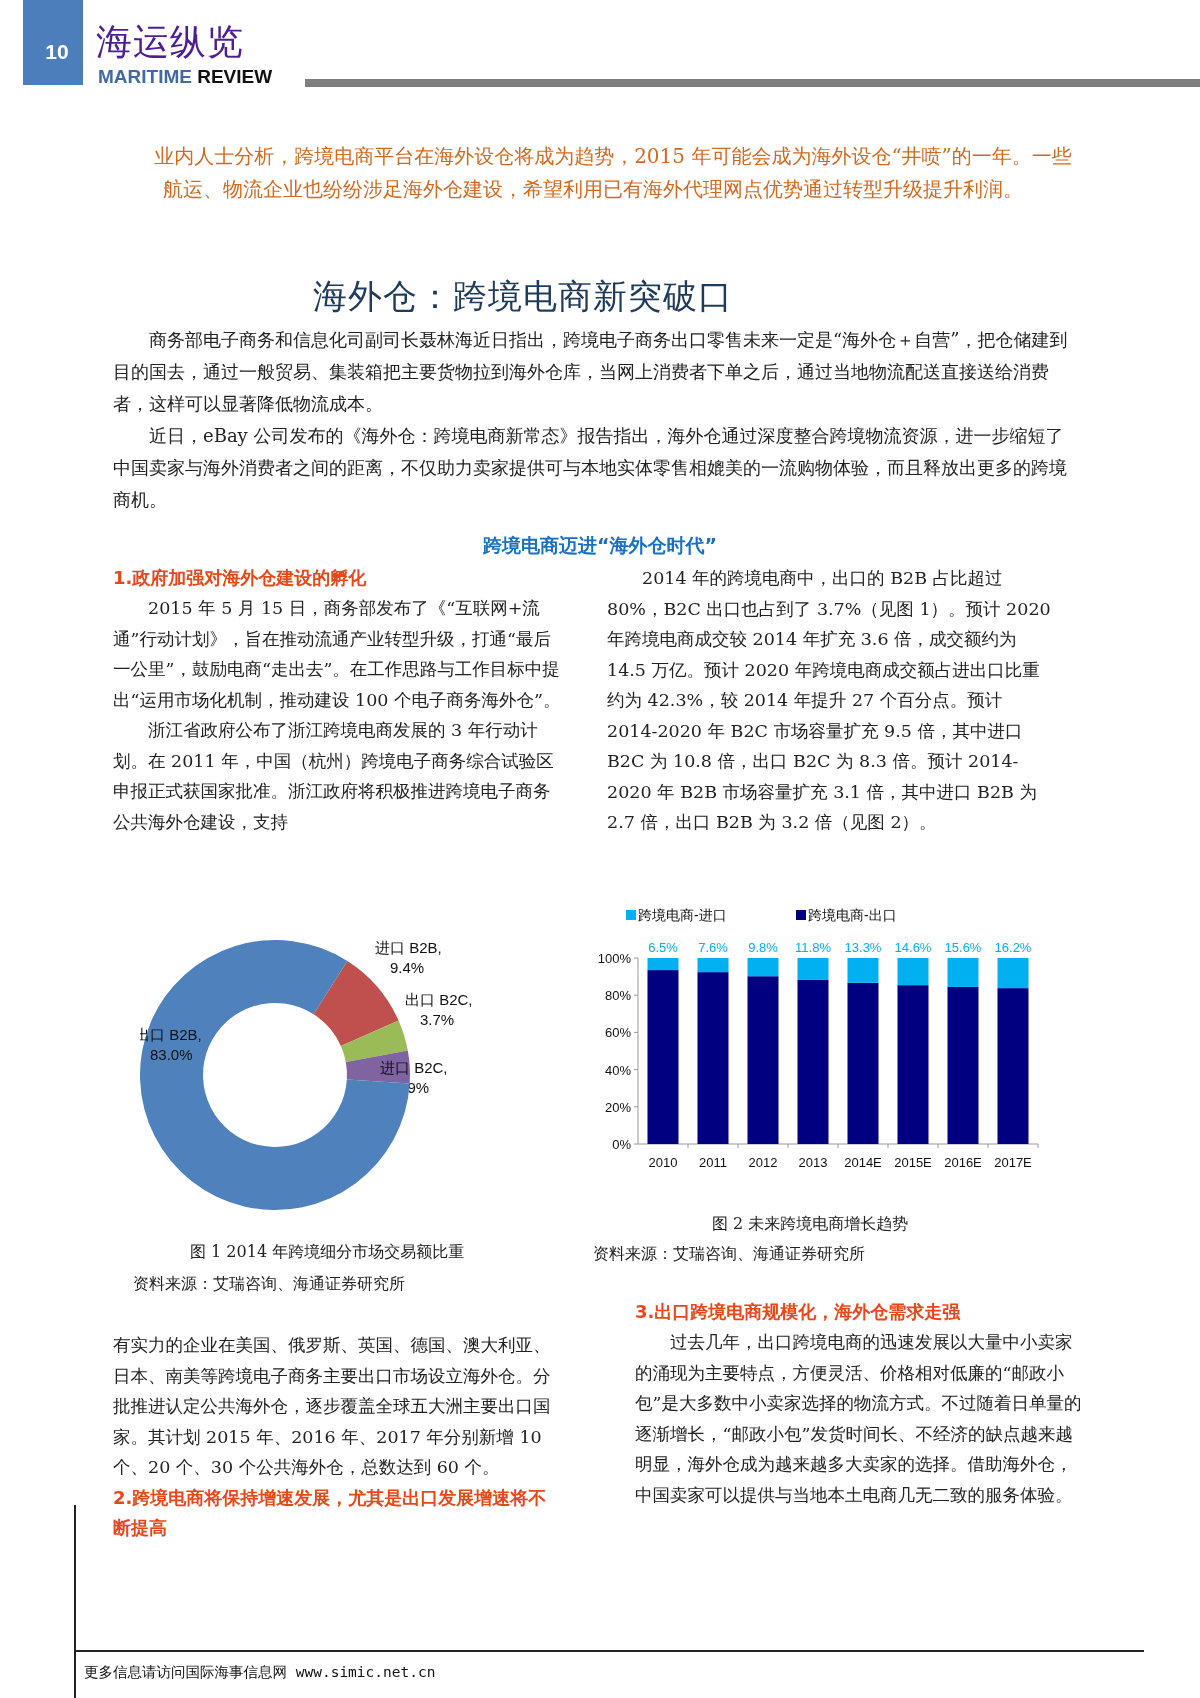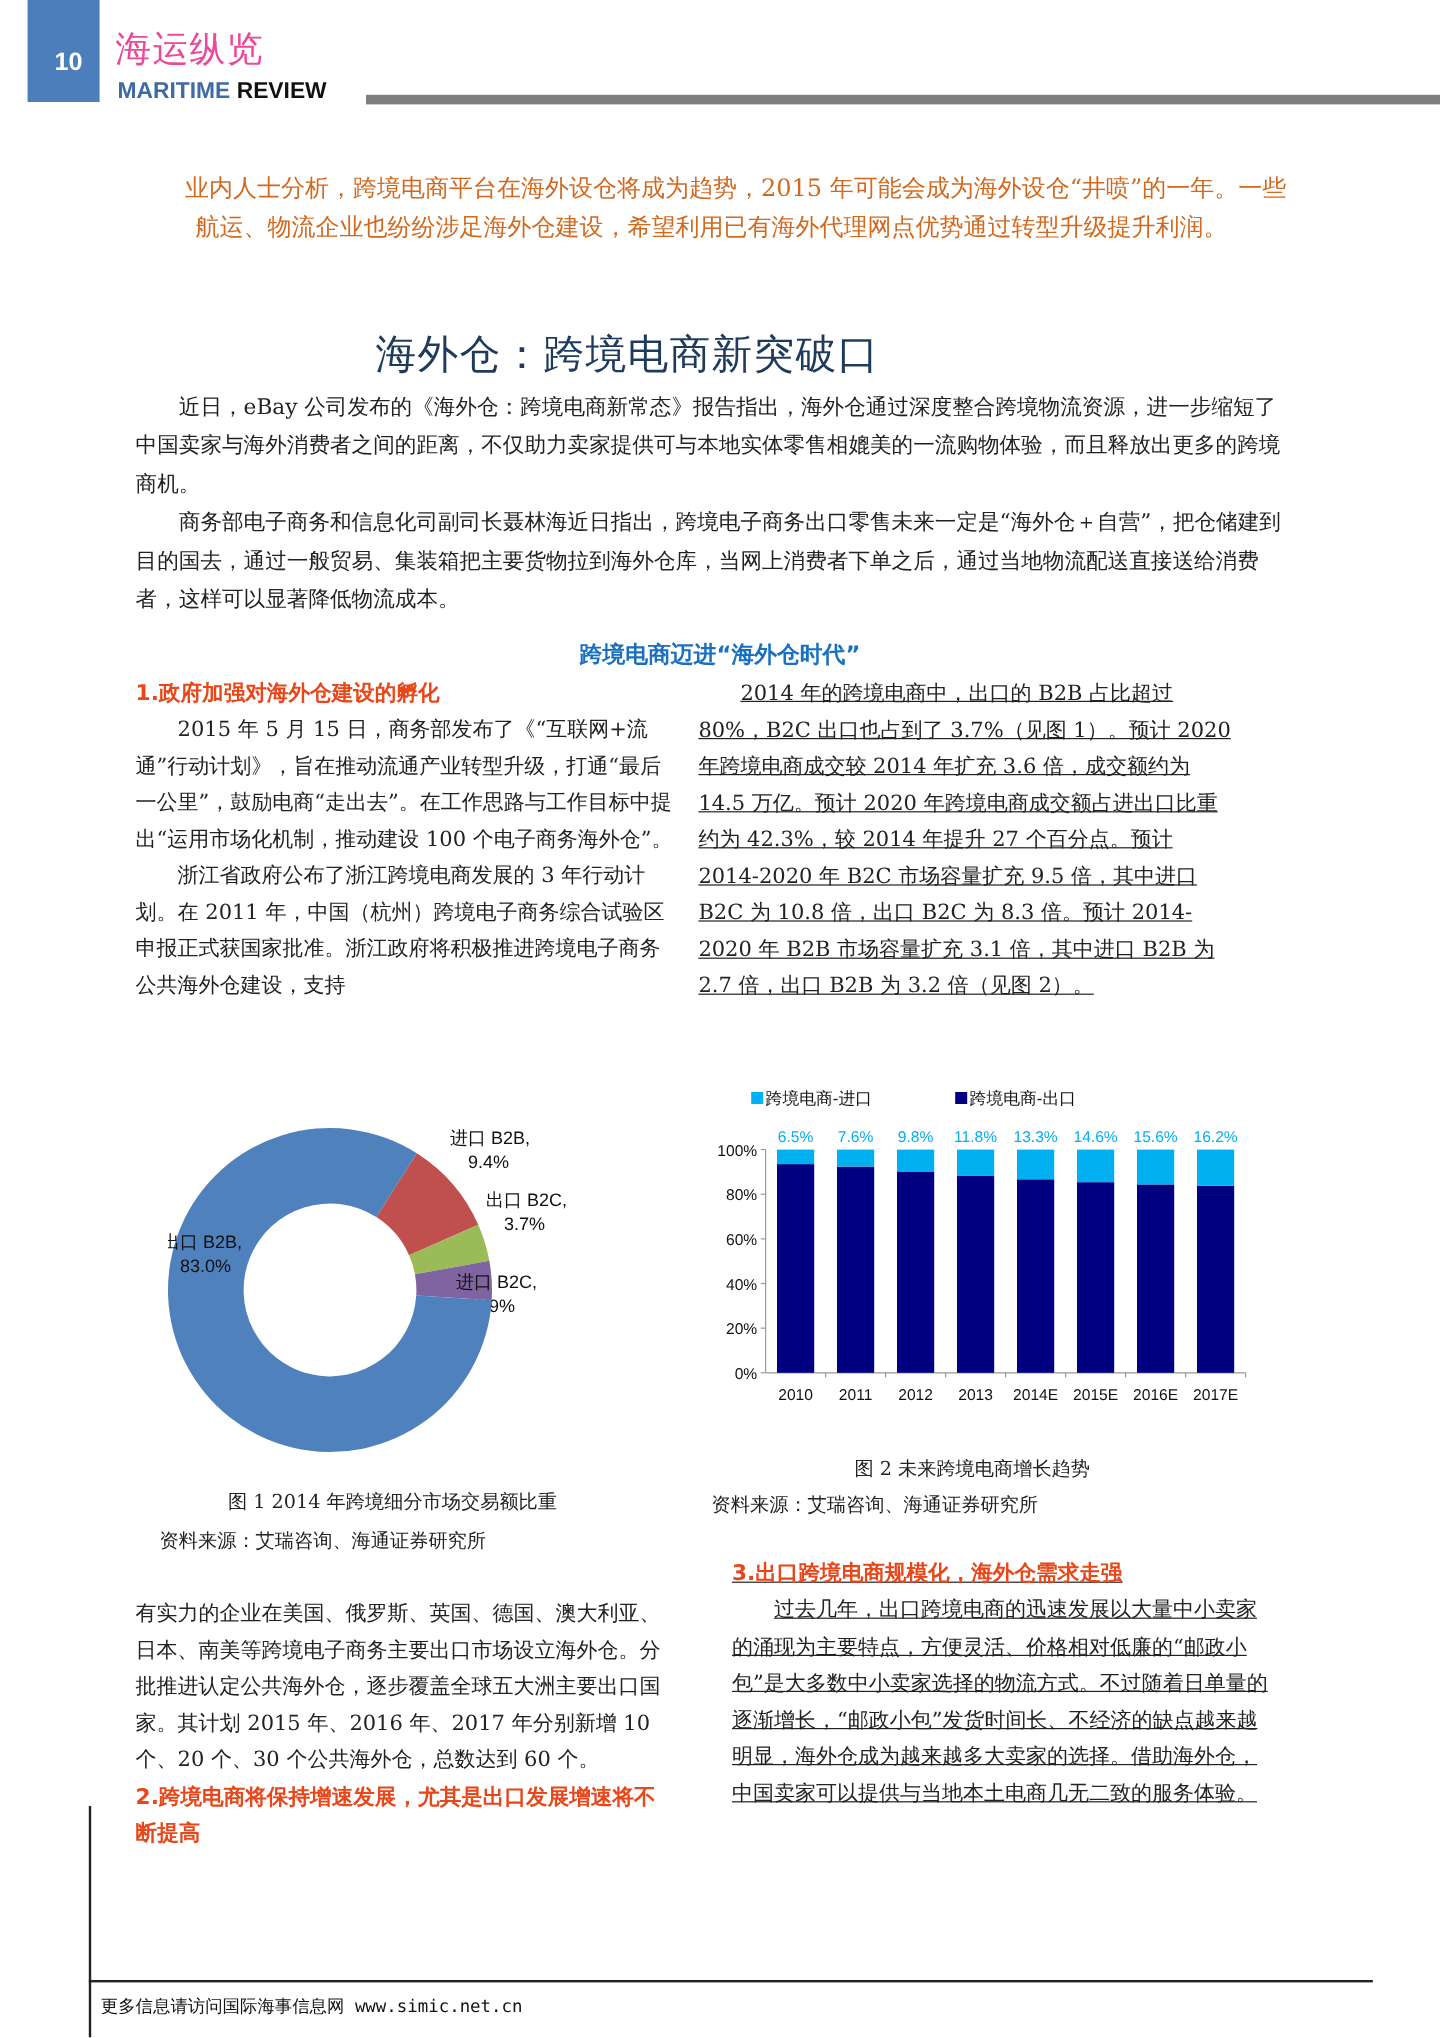--- a/index.html
+++ b/index.html
@@ -4,42 +4,42 @@
   <style>
     html, body { margin: 0; padding: 0; background: #ffffff; }
     body { width: 1200px; height: 1698px; position: relative; overflow: hidden;
            font-family: "DejaVu Serif", "Liberation Serif", serif; color: #222; }
     .abs { position: absolute; }
 
     
     #page-num-box { left: 23px; top: 0; width: 60px; height: 85px; background: #4d7ebc; }
     #page-num { left: 23px; top: 40px; width: 68px; text-align: center; color: #fff;
                 font-family: "Liberation Sans", sans-serif; font-weight: bold; font-size: 21px; }
-    #mag-cn { left: 96px; top: 22px; font-family: "DejaVu Sans", sans-serif; font-size: 30px;
-              color: #ec4899; letter-spacing: 1px; line-height: 40px; }
+    #mag-cn { left: 96px; top: 22px; font-family: "DejaVu Sans", sans-serif; font-size: 36px;
+              color: #4c1d95; letter-spacing: 1px; line-height: 40px; }
     #mag-en { left: 98px; top: 67px; font-family: "Liberation Sans", sans-serif; font-weight: bold;
               font-size: 19px; line-height: 20px; }
     #mag-en .m { color: #3f6aa3; }
     #mag-en .r { color: #111; }
     #header-rule { left: 305px; top: 79px; width: 895px; height: 8px; background: #7f7f7f; }
 
     
     .intro { left: 113px; width: 960px; font-size: 20px; line-height: 33px; color: #d2691e; text-align: center; }
     .p { text-indent: 2em; margin: 0; }
 
     #main-title { left: 0; width: 1046px; top: 274px; text-align: center;
                   font-size: 34px; color: #1f3b5c; line-height: 44px; letter-spacing: 1px; }
     .body-wide { left: 113px; width: 960px; font-size: 18px; line-height: 32px; color: #222; }
 
     #sub-title { left: 0; width: 1200px; top: 533px; text-align: center; color: #1a70c0;
                  font-family: "DejaVu Sans", sans-serif; font-weight: bold; font-size: 19px; }
 
     .col { font-size: 17.5px; line-height: 30.5px; color: #222; }
     .col-left { left: 113px; width: 450px; }
-    .col-right { left: 582px; width: 450px; text-decoration: underline; }
+    .col-right { left: 607px; width: 450px; }
     .sec-head { color: #e8471a; font-family: "DejaVu Sans", sans-serif; font-weight: bold;
                 font-size: 18px; line-height: 30px; }
 
     .caption { font-size: 16px; color: #222; line-height: 28px; }
 
     #footer-vline { left: 74px; top: 1505px; width: 2px; height: 193px; background: #222; }
     #footer-hline { left: 74px; top: 1650px; width: 1070px; height: 2px; background: #222; }
     #footer-text { left: 84px; top: 1663px; font-family: "DejaVu Sans Mono", monospace;
                    font-size: 14.5px; color: #111; }
     #footer-text .cn { font-family: Liberation Sans, sans-serif; }
@@ -55,22 +55,22 @@
 <div class="abs" id="mag-en"><span class="m">MARITIME</span> <span class="r">REVIEW</span></div>
 <div class="abs" id="header-rule"></div>
 
 <div class="abs intro" style="top:140px;">
   <p class="p">业内人士分析，跨境电商平台在海外设仓将成为趋势，2015 年可能会成为海外设仓“井喷”的一年。一些航运、物流企业也纷纷涉足海外仓建设，希望利用已有海外代理网点优势通过转型升级提升利润。</p>
 </div>
 
 <div class="abs" id="main-title">海外仓：跨境电商新突破口</div>
 
 <div class="abs body-wide" style="top:324px;">
+  <p class="p">商务部电子商务和信息化司副司长聂林海近日指出，跨境电子商务出口零售未来一定是“海外仓＋自营”，把仓储建到目的国去，通过一般贸易、集装箱把主要货物拉到海外仓库，当网上消费者下单之后，通过当地物流配送直接送给消费者，这样可以显著降低物流成本。</p>
   <p class="p">近日，eBay 公司发布的《海外仓：跨境电商新常态》报告指出，海外仓通过深度整合跨境物流资源，进一步缩短了中国卖家与海外消费者之间的距离，不仅助力卖家提供可与本地实体零售相媲美的一流购物体验，而且释放出更多的跨境商机。</p>
-  <p class="p">商务部电子商务和信息化司副司长聂林海近日指出，跨境电子商务出口零售未来一定是“海外仓＋自营”，把仓储建到目的国去，通过一般贸易、集装箱把主要货物拉到海外仓库，当网上消费者下单之后，通过当地物流配送直接送给消费者，这样可以显著降低物流成本。</p>
 </div>
 
 <div class="abs" id="sub-title">跨境电商迈进“海外仓时代”</div>
 
 <div class="abs col col-left" style="top:563px;">
   <div class="sec-head">1.政府加强对海外仓建设的孵化</div>
   <p class="p">2015 年 5 月 15 日，商务部发布了《“互联网+流通”行动计划》，旨在推动流通产业转型升级，打通“最后一公里”，鼓励电商“走出去”。在工作思路与工作目标中提出“运用市场化机制，推动建设 100 个电子商务海外仓”。</p>
   <p class="p">浙江省政府公布了浙江跨境电商发展的 3 年行动计划。在 2011 年，中国（杭州）跨境电子商务综合试验区申报正式获国家批准。浙江政府将积极推进跨境电子商务公共海外仓建设，支持</p>
 </div>
 

